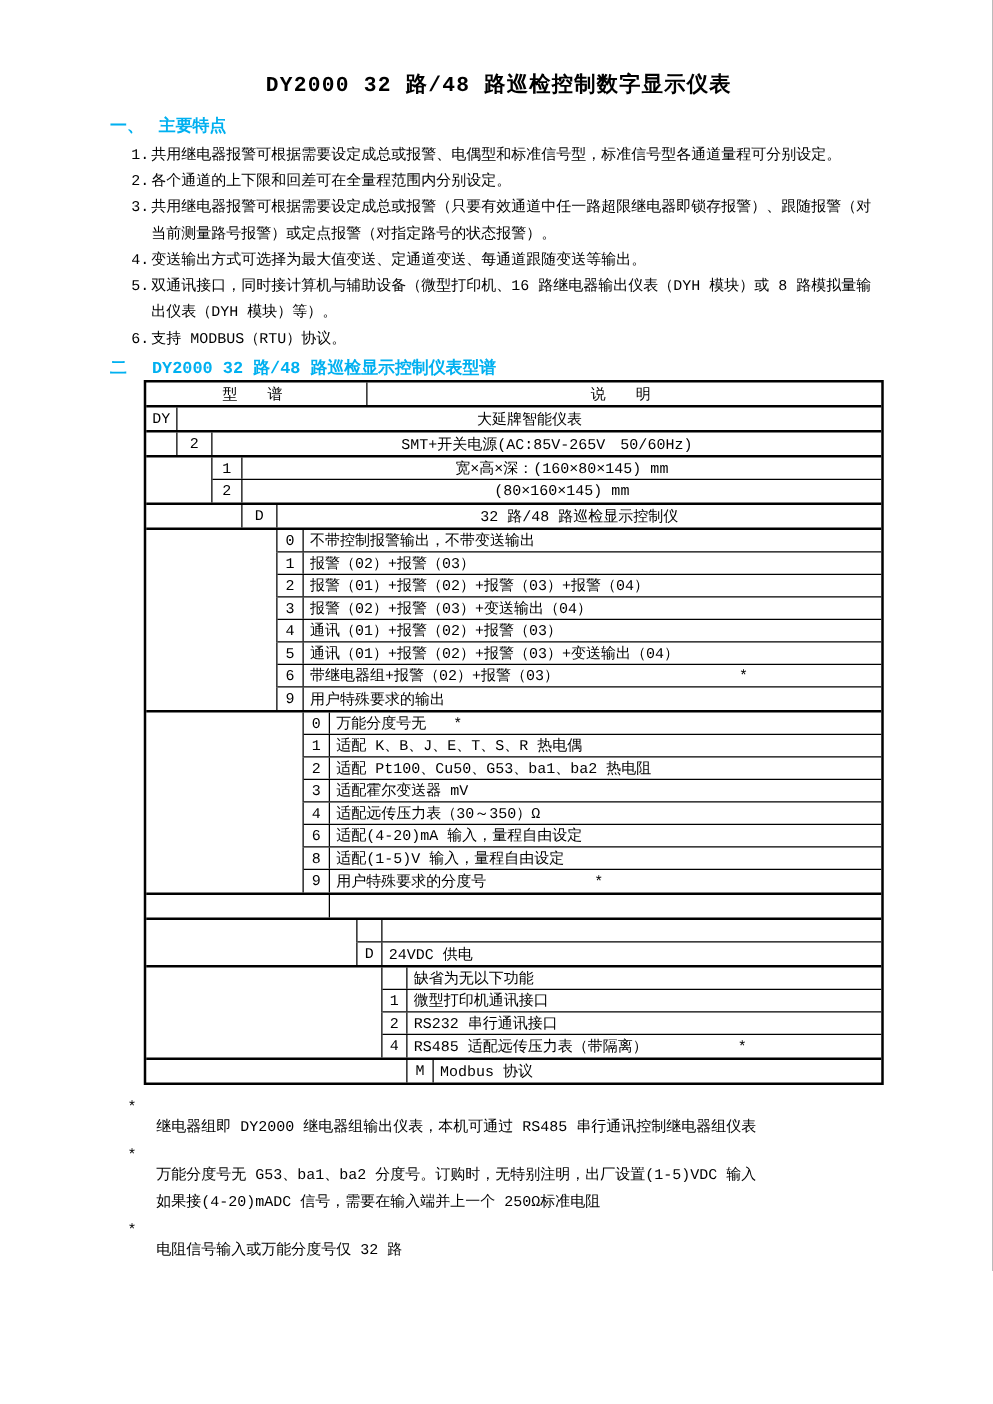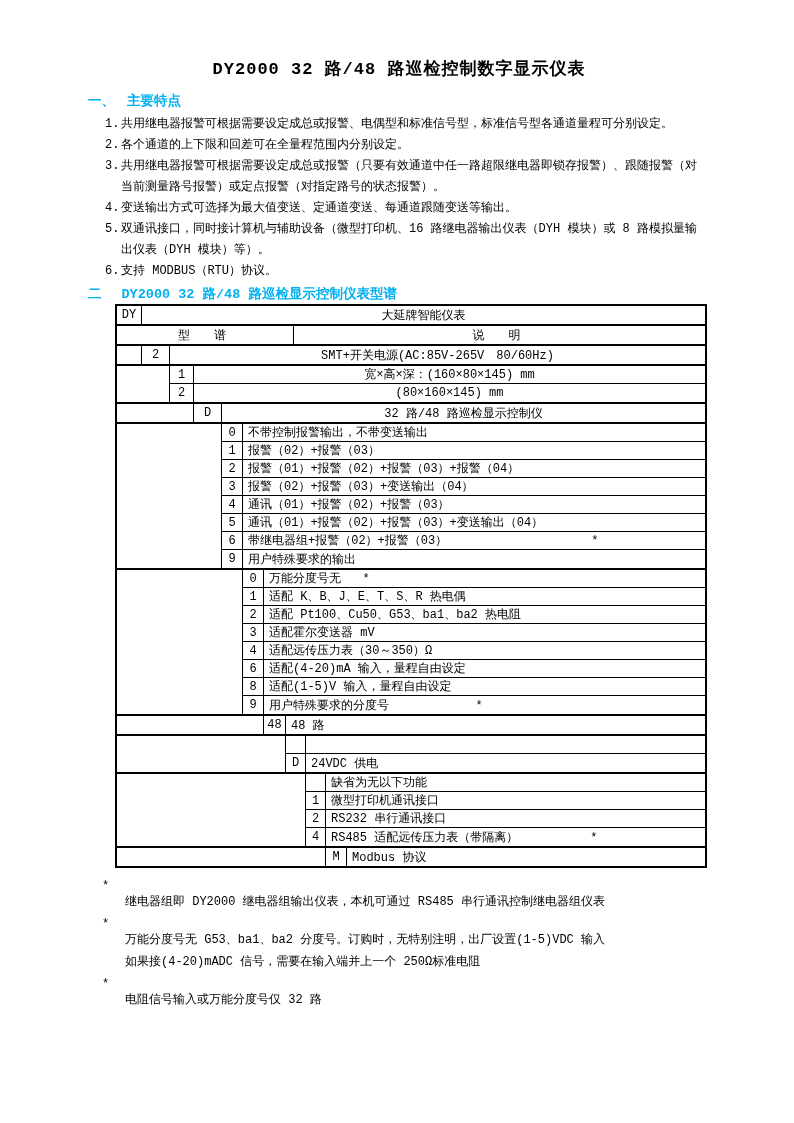--- a/index.html
+++ b/index.html
@@ -94,42 +94,42 @@
       </div>
     </div>
 
     <div class="h-sec h2">
       <span class="sec-num">二</span>
       <span>DY2000 32 路/48 路巡检显示控制仪表型谱</span>
     </div>
 
     <div class="sp-table">
 
+      <div class="tg gh">
+        <div class="trow">
+          <div class="cell1">型　谱</div>
+          <div class="cell2">说　明</div>
+        </div>
+      </div>
+
       <div class="tg g0 ctr">
         <div class="trow">
           <div class="rl">
               <div class="code">DY</div>
               <div class="desc">大延牌智能仪表</div>
             </div>
         </div>
       </div>
 
-      <div class="tg gh">
-        <div class="trow">
-          <div class="cell1">型　谱</div>
-          <div class="cell2">说　明</div>
-        </div>
-      </div>
-
       <div class="tg g1 ctr">
         <div class="trow">
           <div class="sp"></div>
           <div class="rl">
               <div class="code">2</div>
-              <div class="desc">SMT+开关电源(AC:85V-265V　80/60Hz)</div>
+              <div class="desc">SMT+开关电源(AC:85V-265V　50/60Hz)</div>
             </div>
         </div>
       </div>
 
       <div class="tg g2 ctr">
         <div class="trow">
           <div class="sp"></div>
           <div class="rl">
               <div class="code">1</div>
               <div class="desc">宽×高×深：(160×80×145) mm</div>
@@ -268,24 +268,20 @@
           <div class="rl">
               <div class="code">9</div>
               <div class="desc">用户特殊要求的分度号            *</div>
             </div>
         </div>
       </div>
 
       <div class="tg g6">
         <div class="trow">
           <div class="sp"></div>
-          <div class="rl">
-              <div class="code">48</div>
-              <div class="desc">48 路</div>
-            </div>
         </div>
       </div>
 
       <div class="tg g7">
         <div class="trow">
           <div class="sp"></div>
           <div class="rl">
               <div class="code"></div>
             </div>
         </div>

